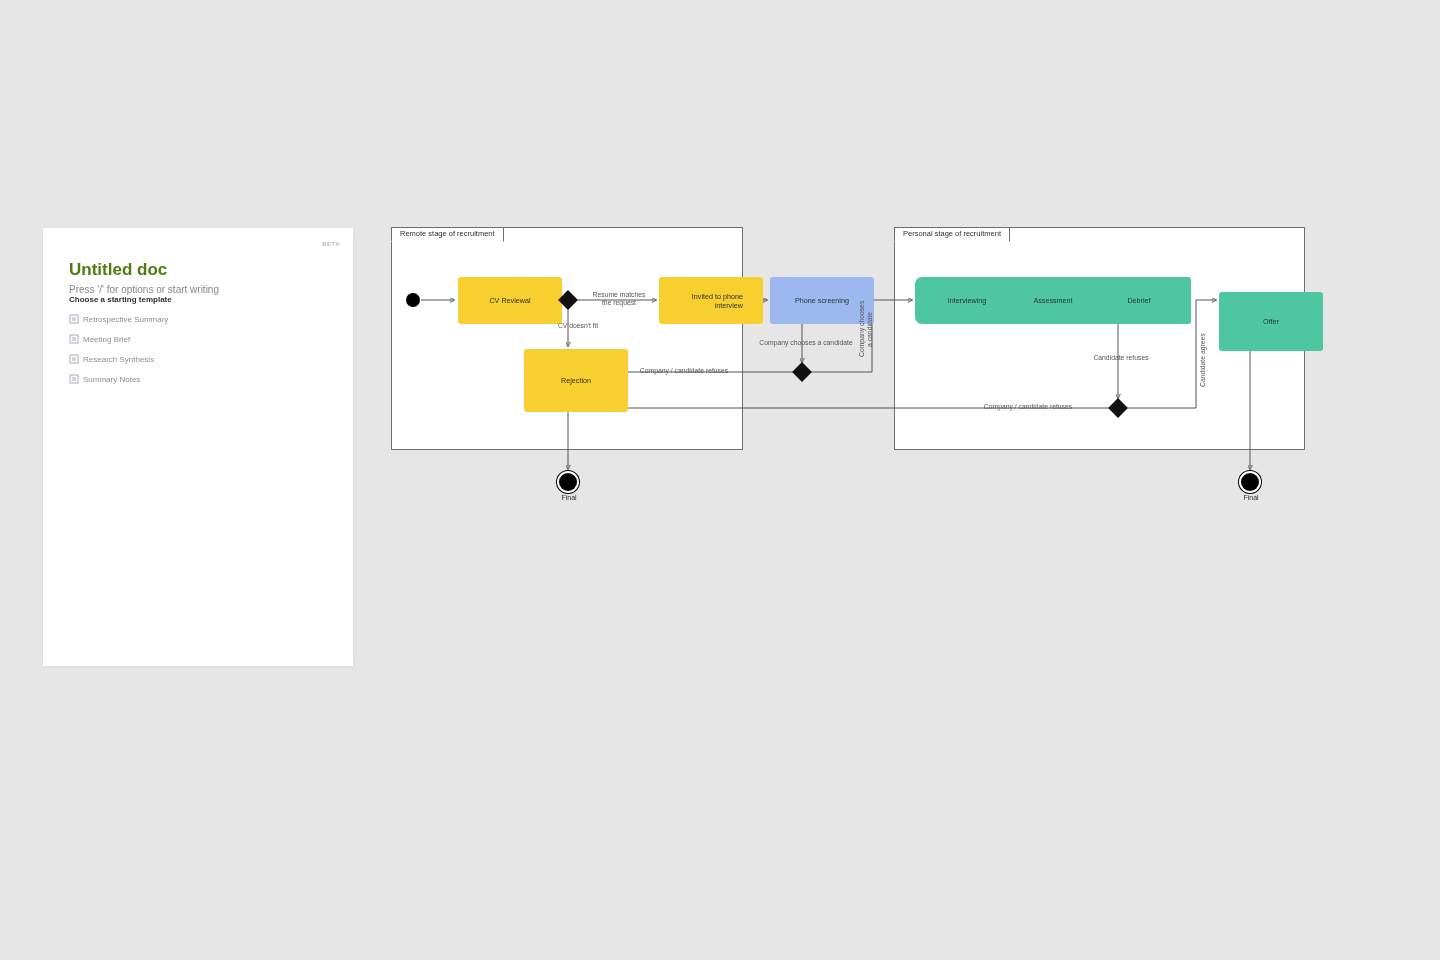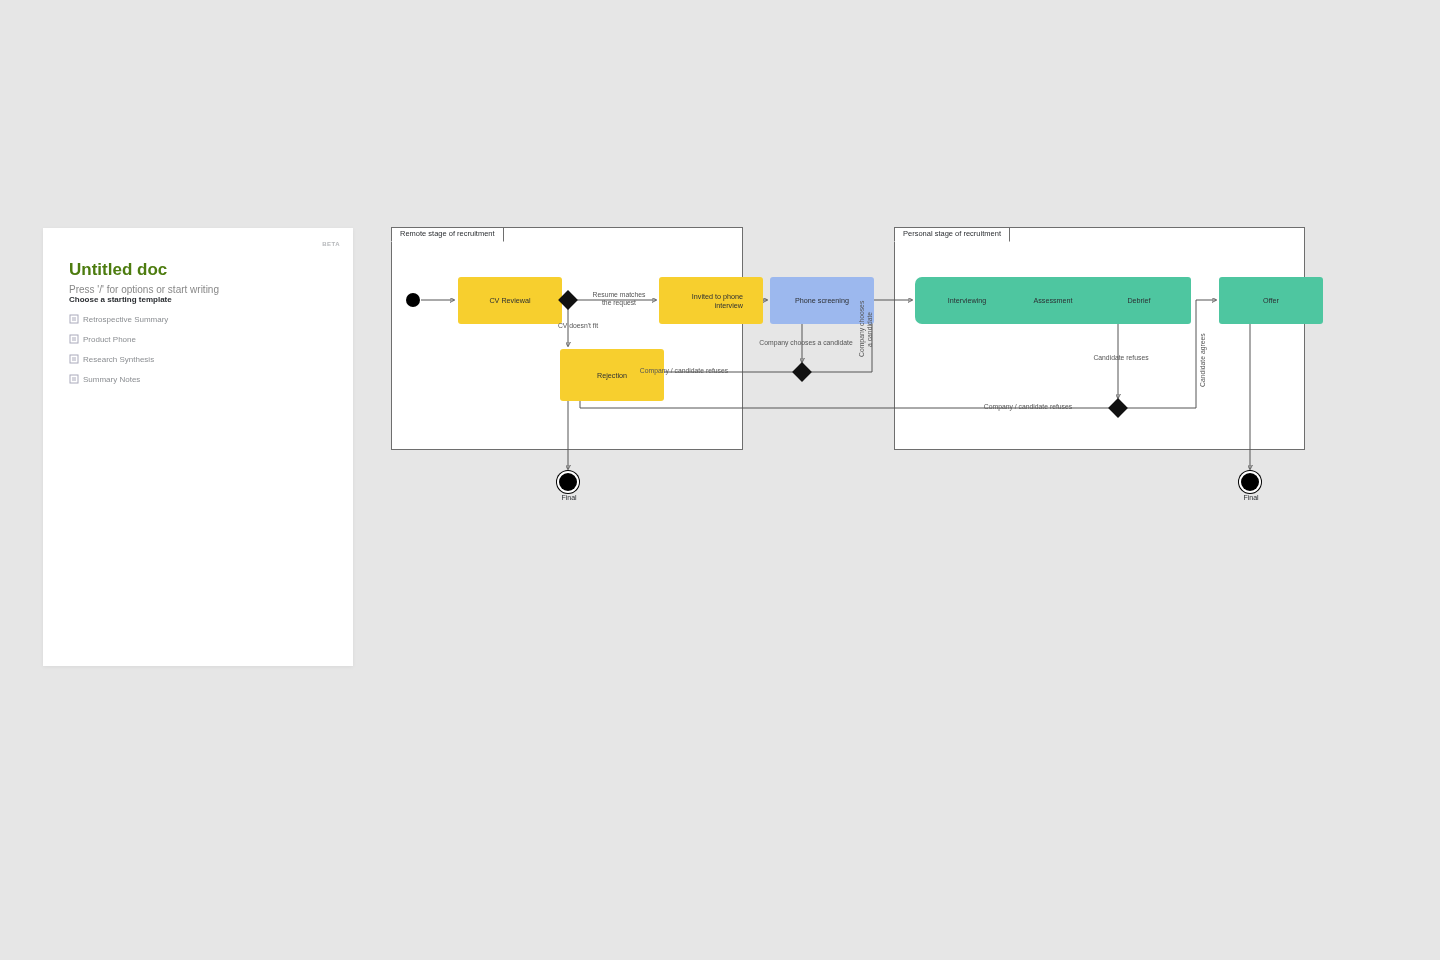--- a/index.html
+++ b/index.html
@@ -58,21 +58,21 @@
           <line x1="3" y1="6" x2="7" y2="6" stroke="#aab"></line>
         </svg>
       <span>Retrospective Summary</span>
     </div>
     <div class="tmpl">
       <svg width="10" height="10" viewBox="0 0 10 10">
           <rect x="1" y="1" width="8" height="8" stroke="#aab" fill="none"></rect>
           <line x1="3" y1="4" x2="7" y2="4" stroke="#aab"></line>
           <line x1="3" y1="6" x2="7" y2="6" stroke="#aab"></line>
         </svg>
-      <span>Product Phone</span>
+      <span>Meeting Brief</span>
     </div>
     <div class="tmpl">
       <svg width="10" height="10" viewBox="0 0 10 10">
           <rect x="1" y="1" width="8" height="8" stroke="#aab" fill="none"></rect>
           <line x1="3" y1="4" x2="7" y2="4" stroke="#aab"></line>
           <line x1="3" y1="6" x2="7" y2="6" stroke="#aab"></line>
         </svg>
       <span>Research Synthesis</span>
     </div>
     <div class="tmpl">
@@ -130,28 +130,28 @@
 
     <line x1="568" y1="397" x2="568" y2="469" marker-end="url(#ah)"></line>
 
     <line x1="1250" y1="313" x2="1250" y2="469" marker-end="url(#ah)"></line>
   </svg>
 
   <div class="start-dot" style="left:406px;top:293px;"></div>
 
   <div class="node n-yellow" style="left:458px;top:277px;width:64px;height:47px;">CV Reviewal</div>
   <div class="node n-yellow" style="left:659px;top:277px;width:64px;height:47px;text-align:right;">Invited to phone interview</div>
-  <div class="node n-yellow" style="left:560px;top:349px;width:64px;height:52px;">Rejection</div>
+  <div class="node n-yellow" style="left:524px;top:349px;width:64px;height:63px;">Rejection</div>
 
   <div class="node n-blue" style="left:770px;top:277px;width:64px;height:47px;">Phone screening</div>
 
   <div class="node n-green" style="left:915px;top:277px;width:64px;height:47px;border-radius:7px;">Interviewing</div>
   <div class="node n-green" style="left:1001px;top:277px;width:64px;height:47px;">Assessment</div>
   <div class="node n-green" style="left:1087px;top:277px;width:64px;height:47px;">Debrief</div>
-  <div class="node n-green" style="left:1219px;top:277px;width:64px;height:47px;">Offer</div>
+  <div class="node n-green" style="left:1219px;top:292px;width:64px;height:59px;">Offer</div>
 
   <div class="diamond" style="left:561px;top:293px;"></div>
   <div class="diamond" style="left:795px;top:365px;"></div>
   <div class="diamond" style="left:1111px;top:401px;"></div>
 
   <div class="edge-label" style="left:587px;top:291px;width:64px;white-space:pre-line;">Resume matches
 the request</div>
   <div class="edge-label" style="left:548px;top:322px;width:60px;">CV doesn't fit</div>
   <div class="edge-label" style="left:624px;top:367px;width:120px;">Company / candidate refuses</div>
   <div class="edge-label" style="left:756px;top:339px;width:100px;">Company chooses a candidate</div>

